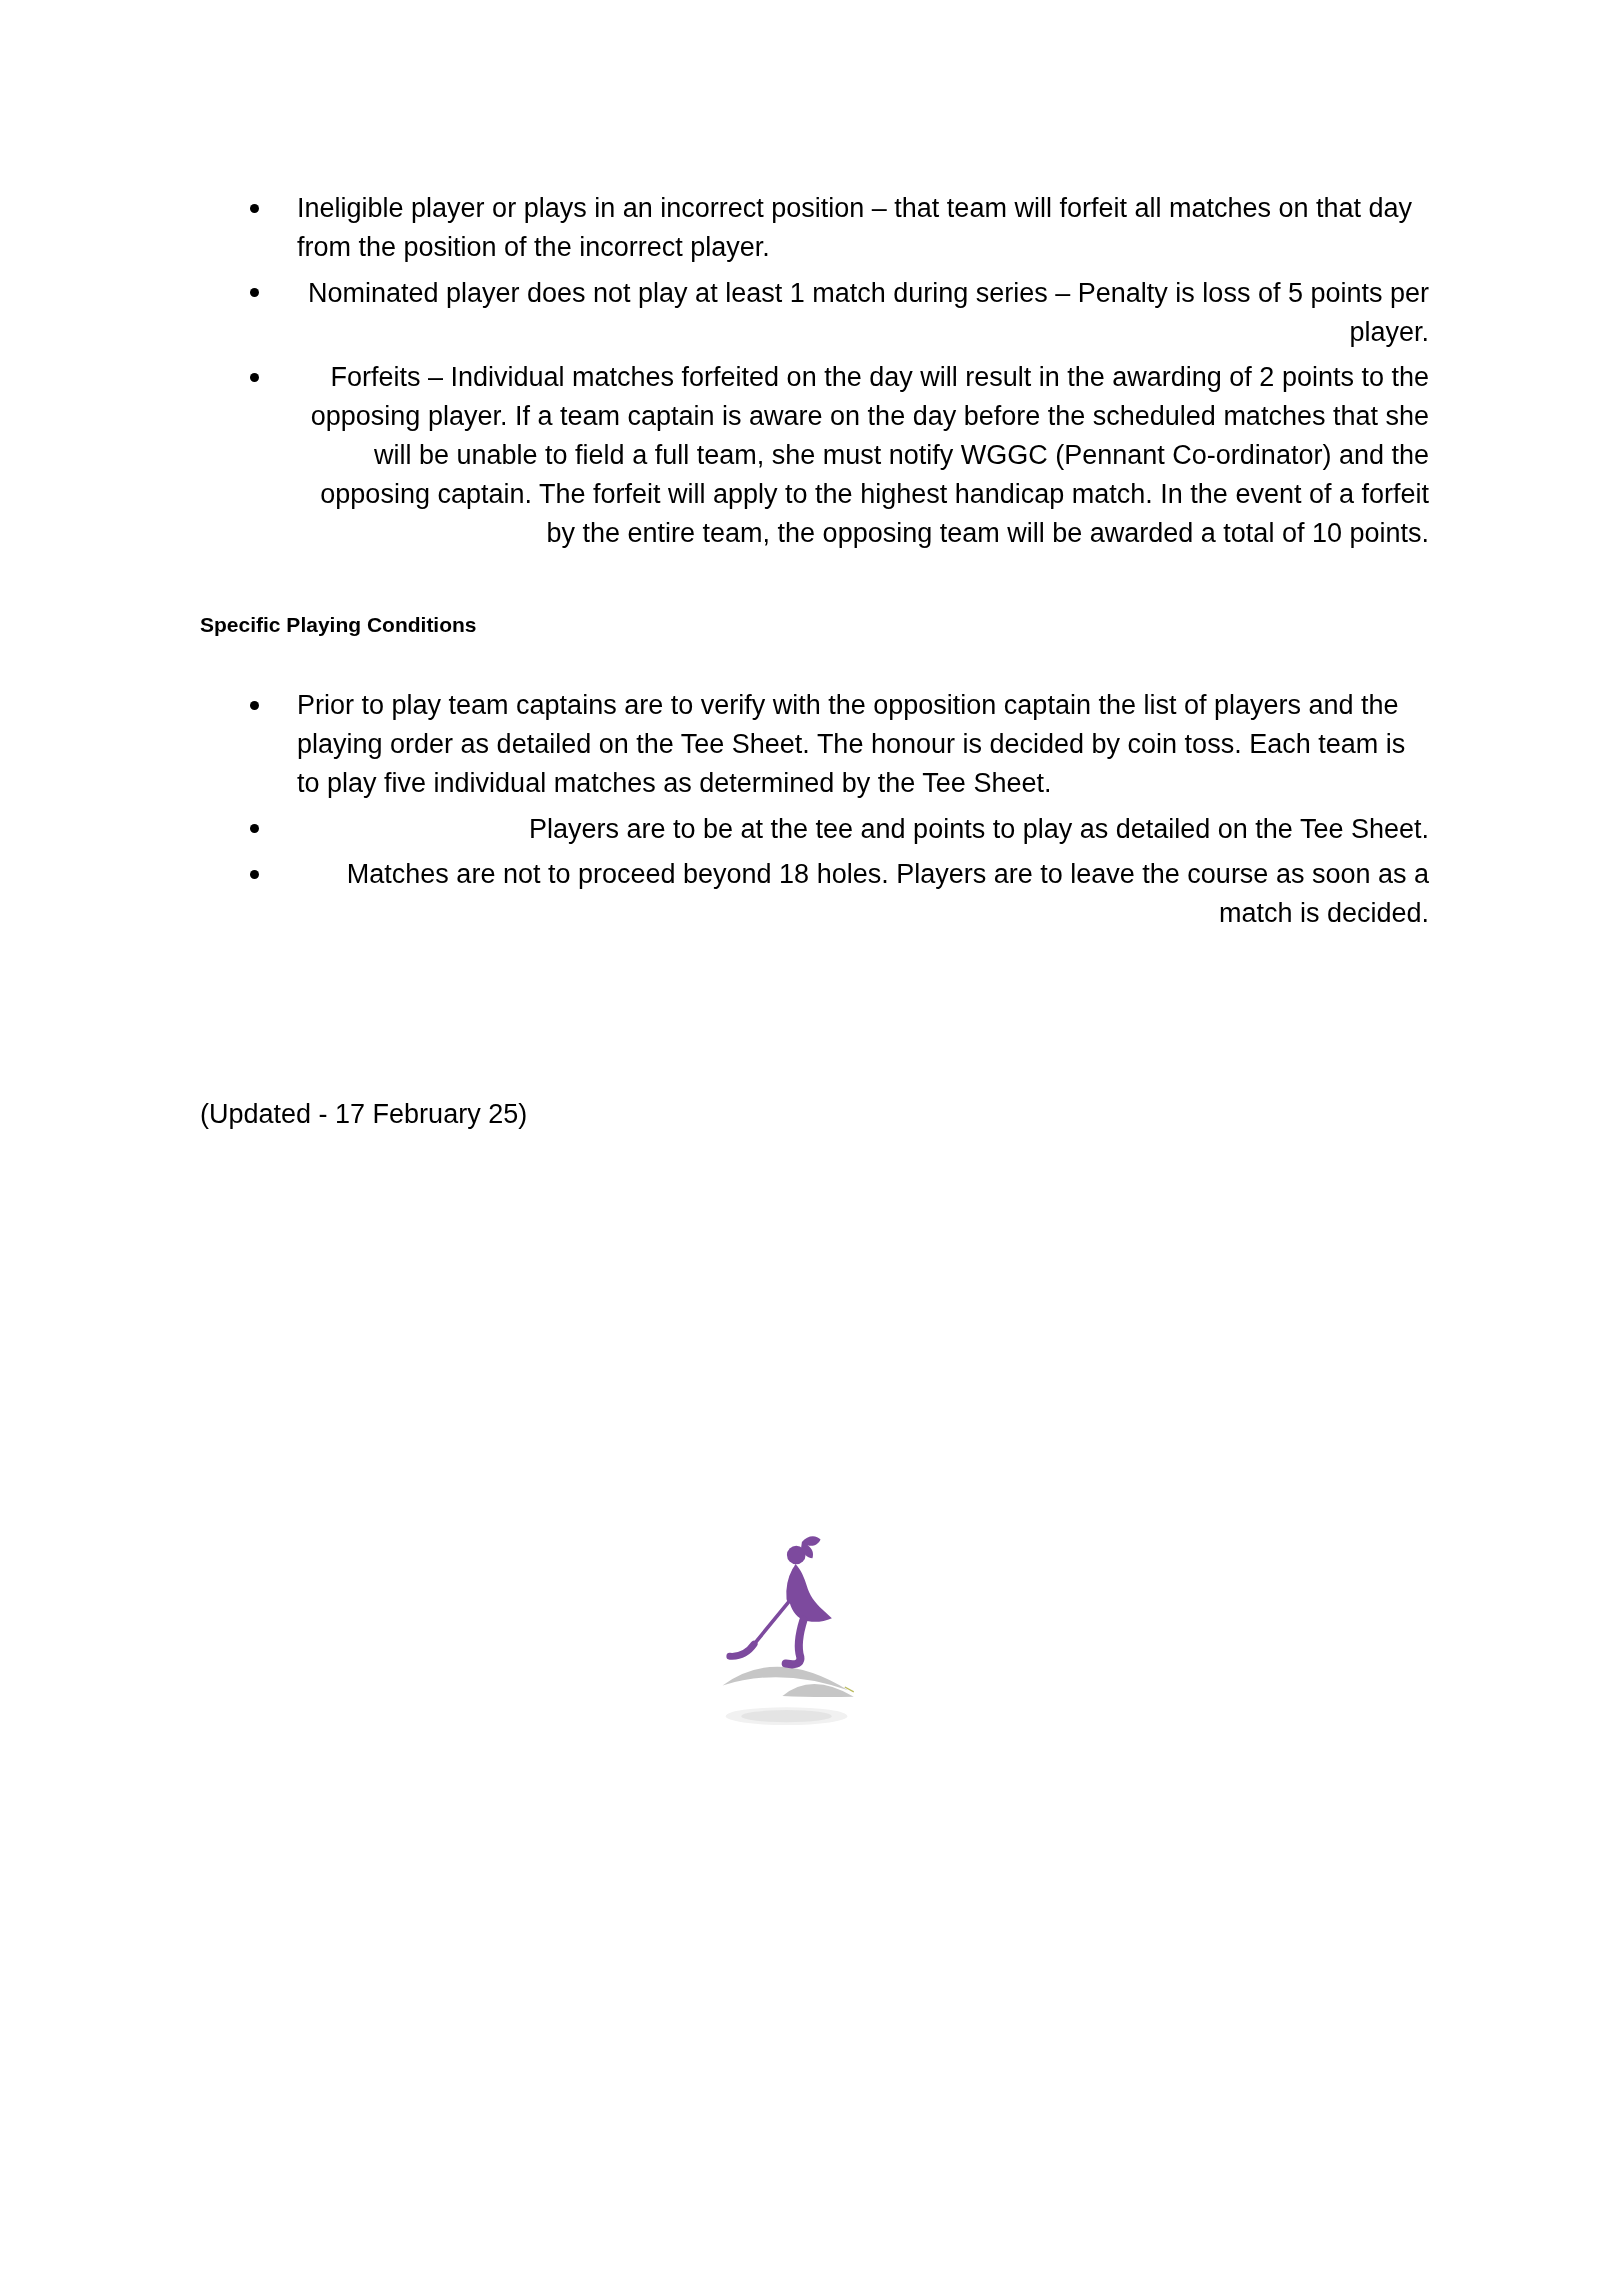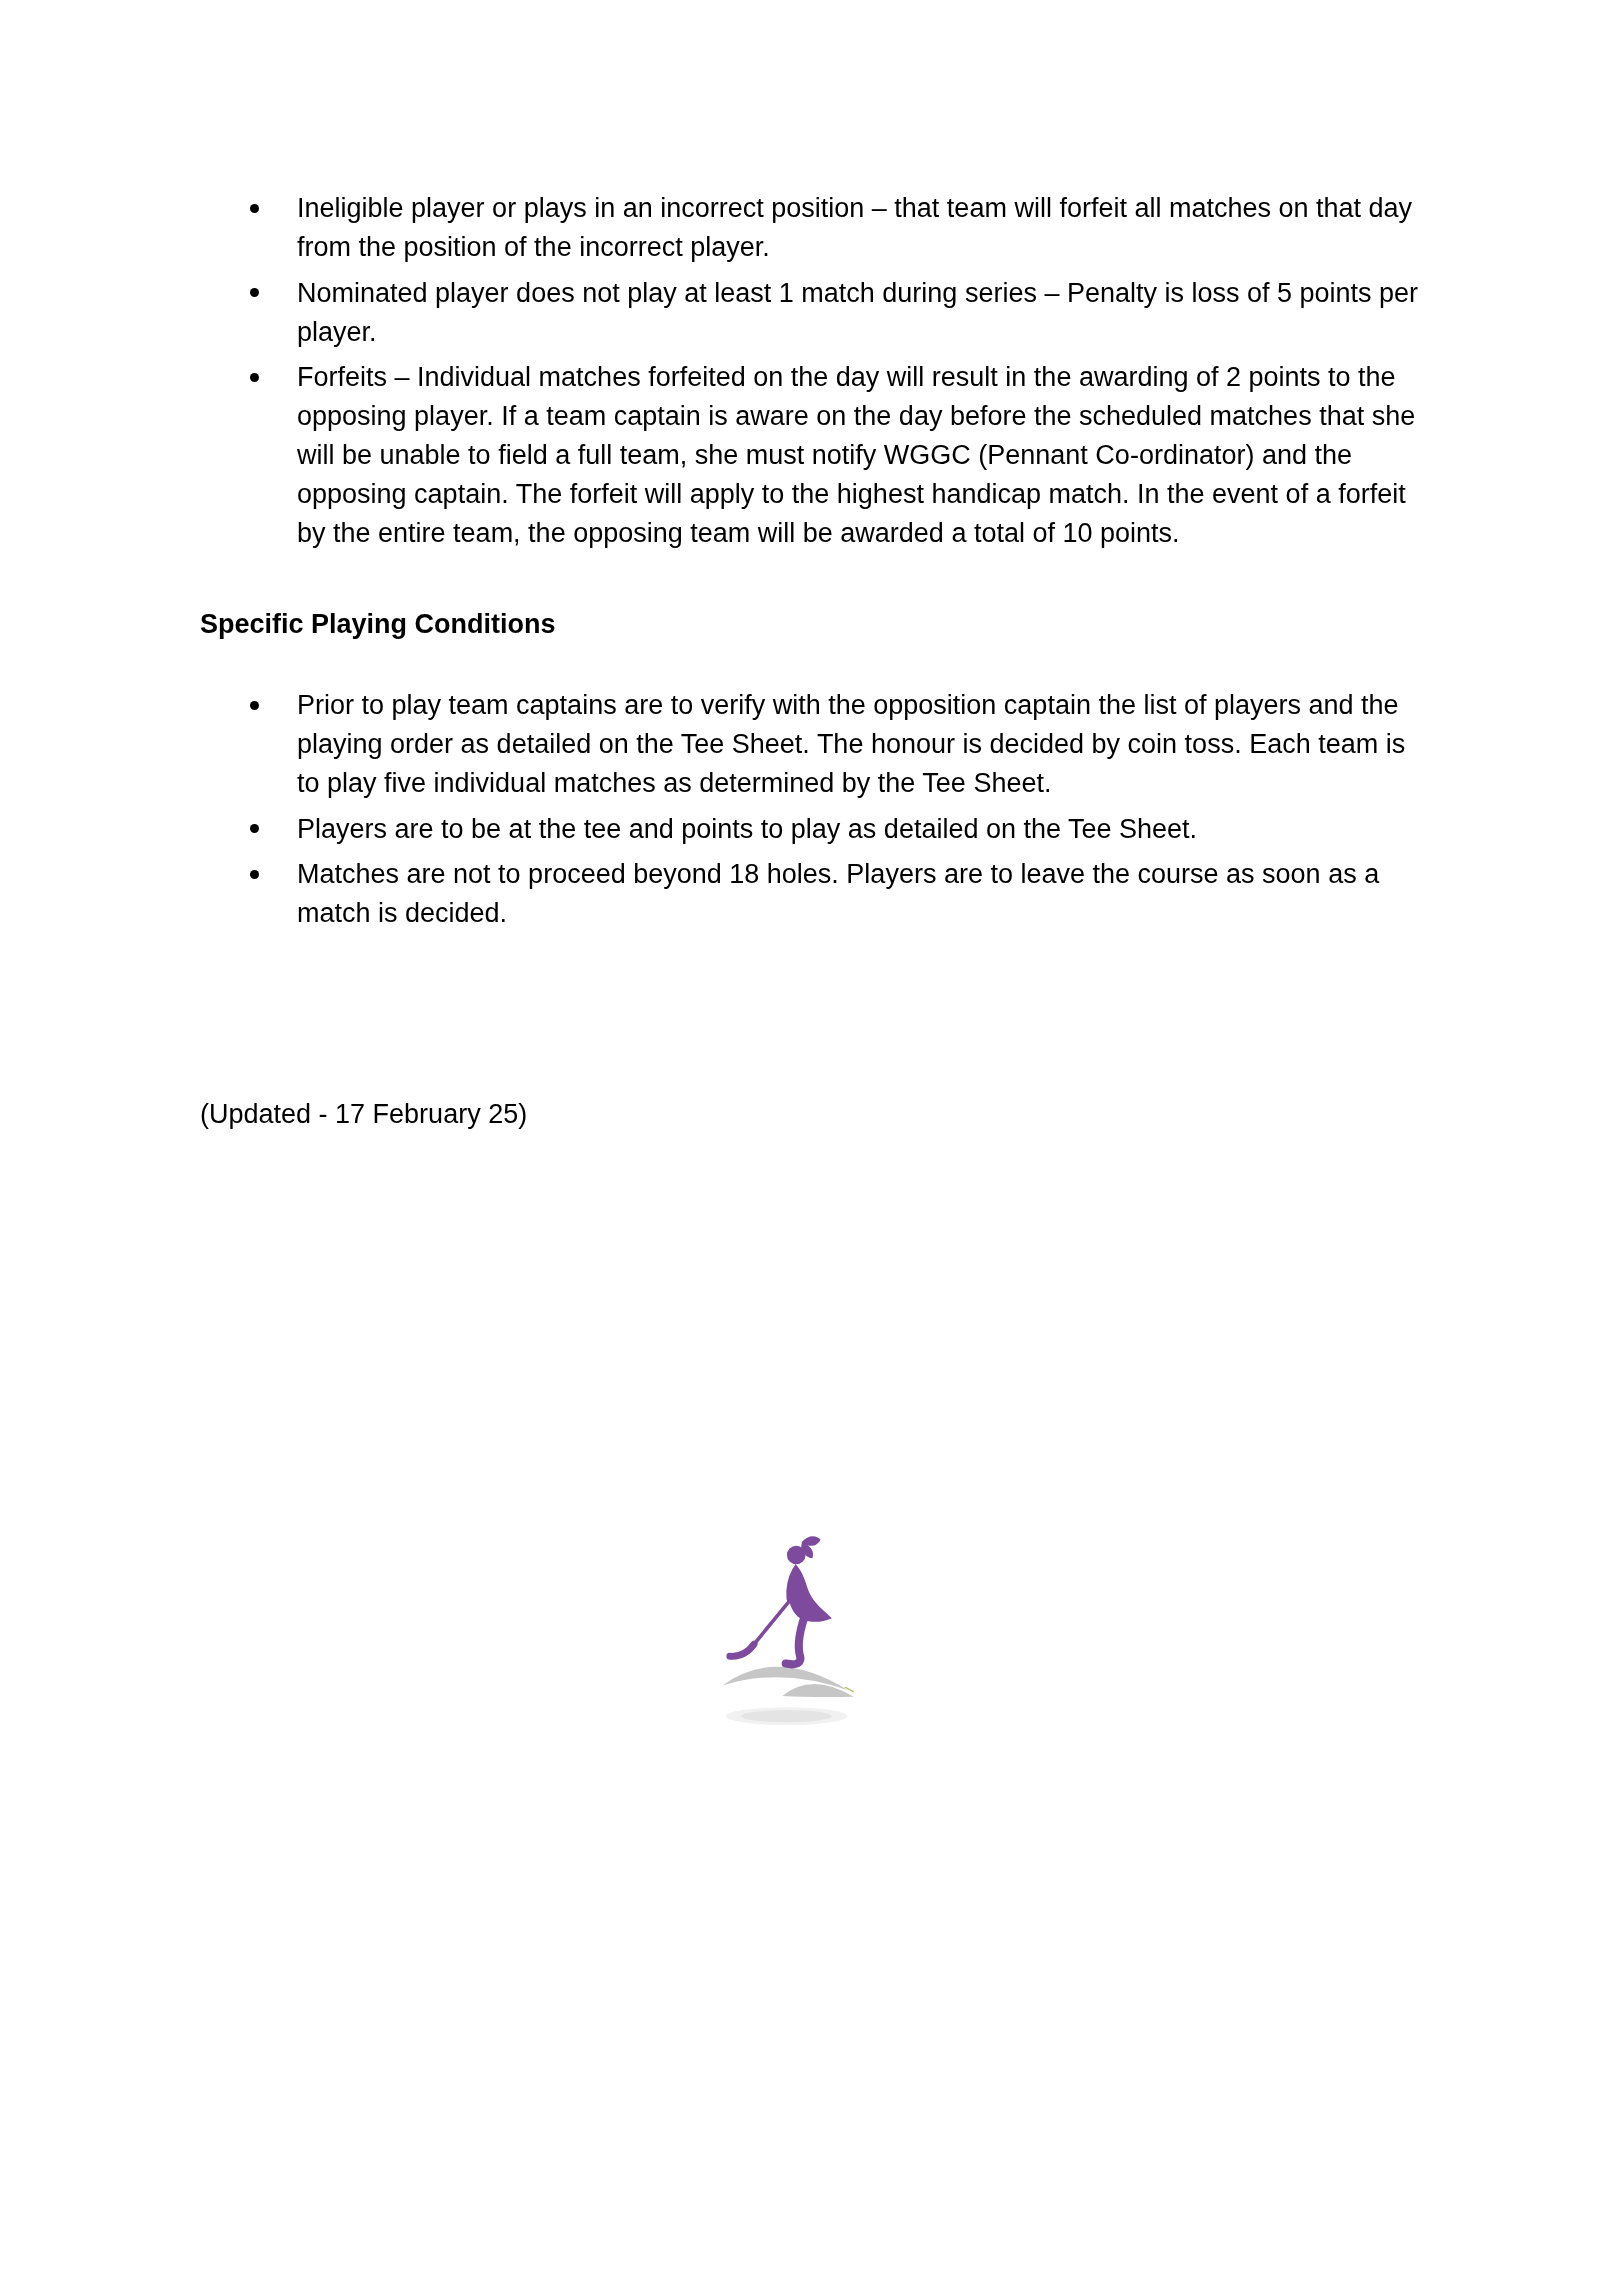--- a/index.html
+++ b/index.html
@@ -19,32 +19,32 @@
     width: 1229px;
     font-size: 27px;
     line-height: 39px;
   }
   ul.doc-list {
     list-style: none;
     margin: 0;
     padding: 0 0 0 97px;
   }
   ul.doc-list li { position: relative; }
-  ul.doc-list li + li { margin-top: 6.5px; }
+  ul.doc-list li + li { margin-top: 6.5px; text-align: right; }
   .bullet {
     position: absolute;
     left: -47px;
     top: 14.6px;
     width: 9px;
     height: 9px;
     border-radius: 50%;
     background: #000000;
   }
   h2.section-heading {
-    font-size: 27px;
+    font-size: 21px;
     line-height: 39px;
     font-weight: 700;
     margin: 52px 0 42px 0;
   }
   p.captains-note { margin: 32px 0 0 0; }
   p.updated-note { margin: 162px 0 0 0; }
   strong { font-weight: 700; }
   .logo-wrap {
     position: absolute;
     left: 712px;

